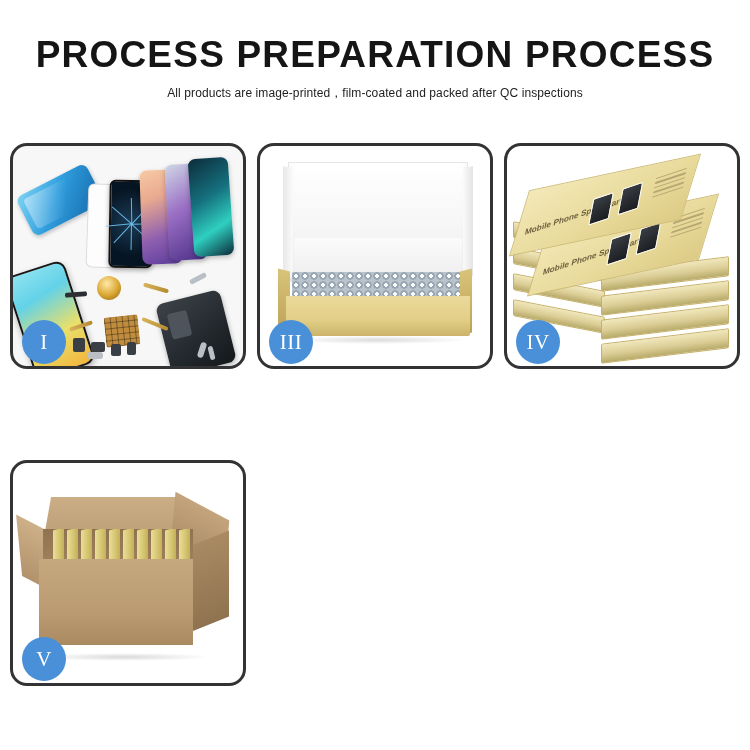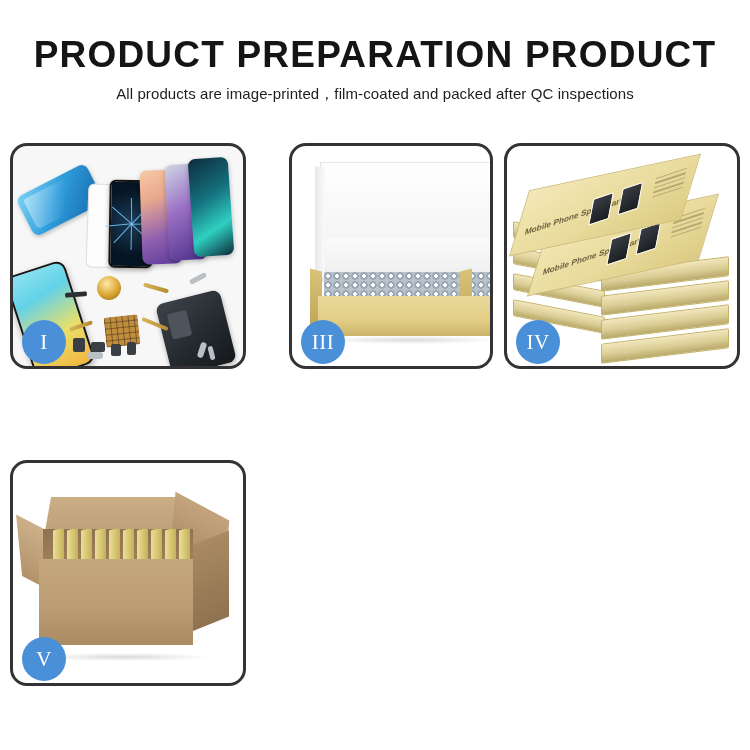--- a/index.html
+++ b/index.html
@@ -17,21 +17,21 @@
     margin-top: 34px;
     font-size: 37px;
     font-weight: 700;
     letter-spacing: 1.2px;
     color: #151515;
     font-family: "Liberation Sans", sans-serif;
     white-space: nowrap;
   }
   .subtitle {
     margin-top: 9px;
-    font-size: 15px;
+    font-size: 12px;
     font-weight: 400;
     color: #1d1d1d;
     letter-spacing: .1px;
     white-space: nowrap;
   }
 
   
   .grid {
     position: absolute;
     left: 10px; top: 143px;
@@ -177,21 +177,21 @@
       radial-gradient(circle at 6px 6px, rgba(255,255,255,.8) 0 2px, rgba(158,172,186,.7) 2.8px 5px, rgba(0,0,0,0) 5.4px);
     background-size: 24px 24px;
     background-position: 12px 12px;
   }
   .bw-sheen {
     position: absolute; inset: 0;
     background: linear-gradient(105deg, rgba(255,255,255,.5) 0%, rgba(255,255,255,0) 35%, rgba(255,255,255,.32) 70%, rgba(255,255,255,0) 100%);
   }
 
   
-  .p3 { background: #ffffff; margin-left: 32px; }
+  .p3 { background: #ffffff; }
   .b3-lid {
     position: absolute; left: 28px; top: 16px; width: 180px; height: 120px;
     background: linear-gradient(180deg,#ffffff 0%,#f6f6f6 55%,#ececec 100%);
     border: 1px solid #e6e6e6;
     box-shadow: inset 0 -6px 10px rgba(0,0,0,.04);
   }
   .b3-lid::before{
     content:""; position:absolute; left:-6px; top:4px; width:10px; height:110px;
     background:linear-gradient(90deg,#e8e8e8,#fafafa); transform: skewY(9deg);
   }
@@ -339,21 +339,21 @@
     position: absolute; left: 18px; bottom: 20px; width: 180px; height: 8px;
     background: radial-gradient(ellipse at center, rgba(0,0,0,.13), rgba(0,0,0,0) 72%);
   }
 </style>
 </head>
 <body>
 
 <div id="root">
 
   <div class="header">
-    <div class="title">PRODUCT PREPARATION PRODUCT</div>
+    <div class="title">PROCESS PREPARATION PROCESS</div>
     <div class="subtitle">All products are image-printed，film-coated and packed after QC inspections</div>
   </div>
 
   <div class="grid">
 
     <div class="panel p1">
       <div class="stage">
         <div class="ph blue-flat"></div>
         <div class="ph white-glass"></div>
         <div class="ph black-crack">

